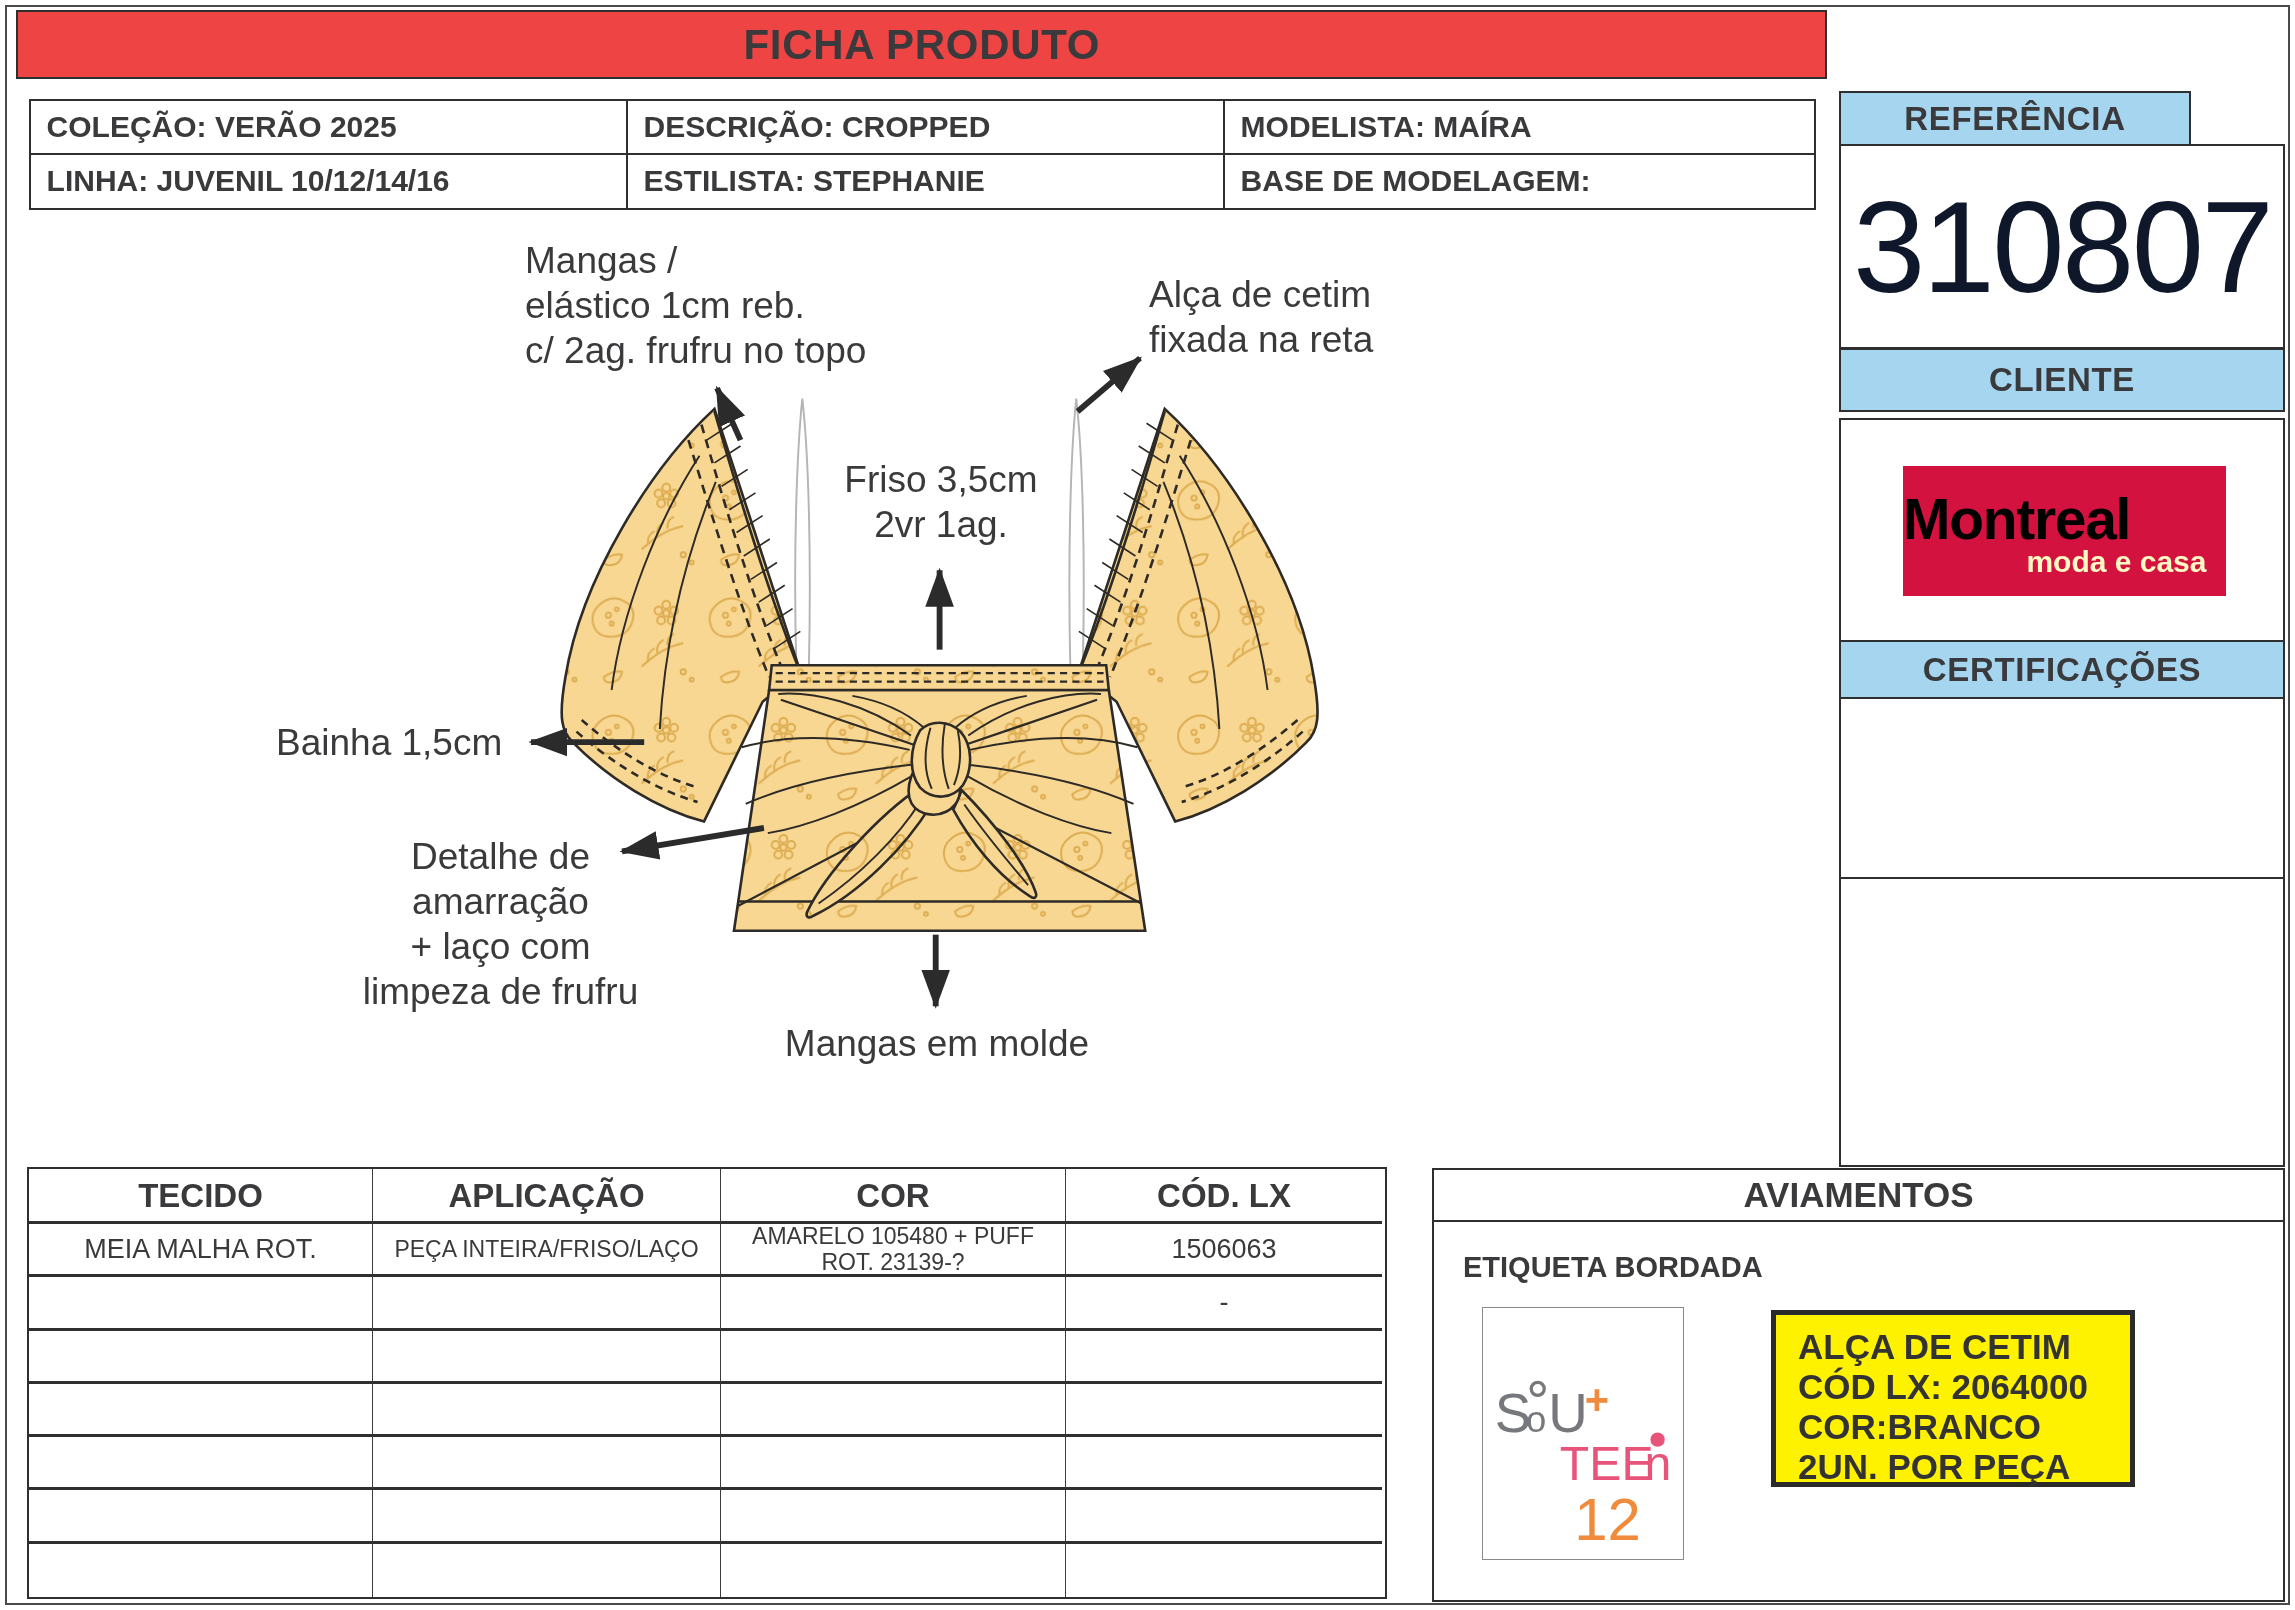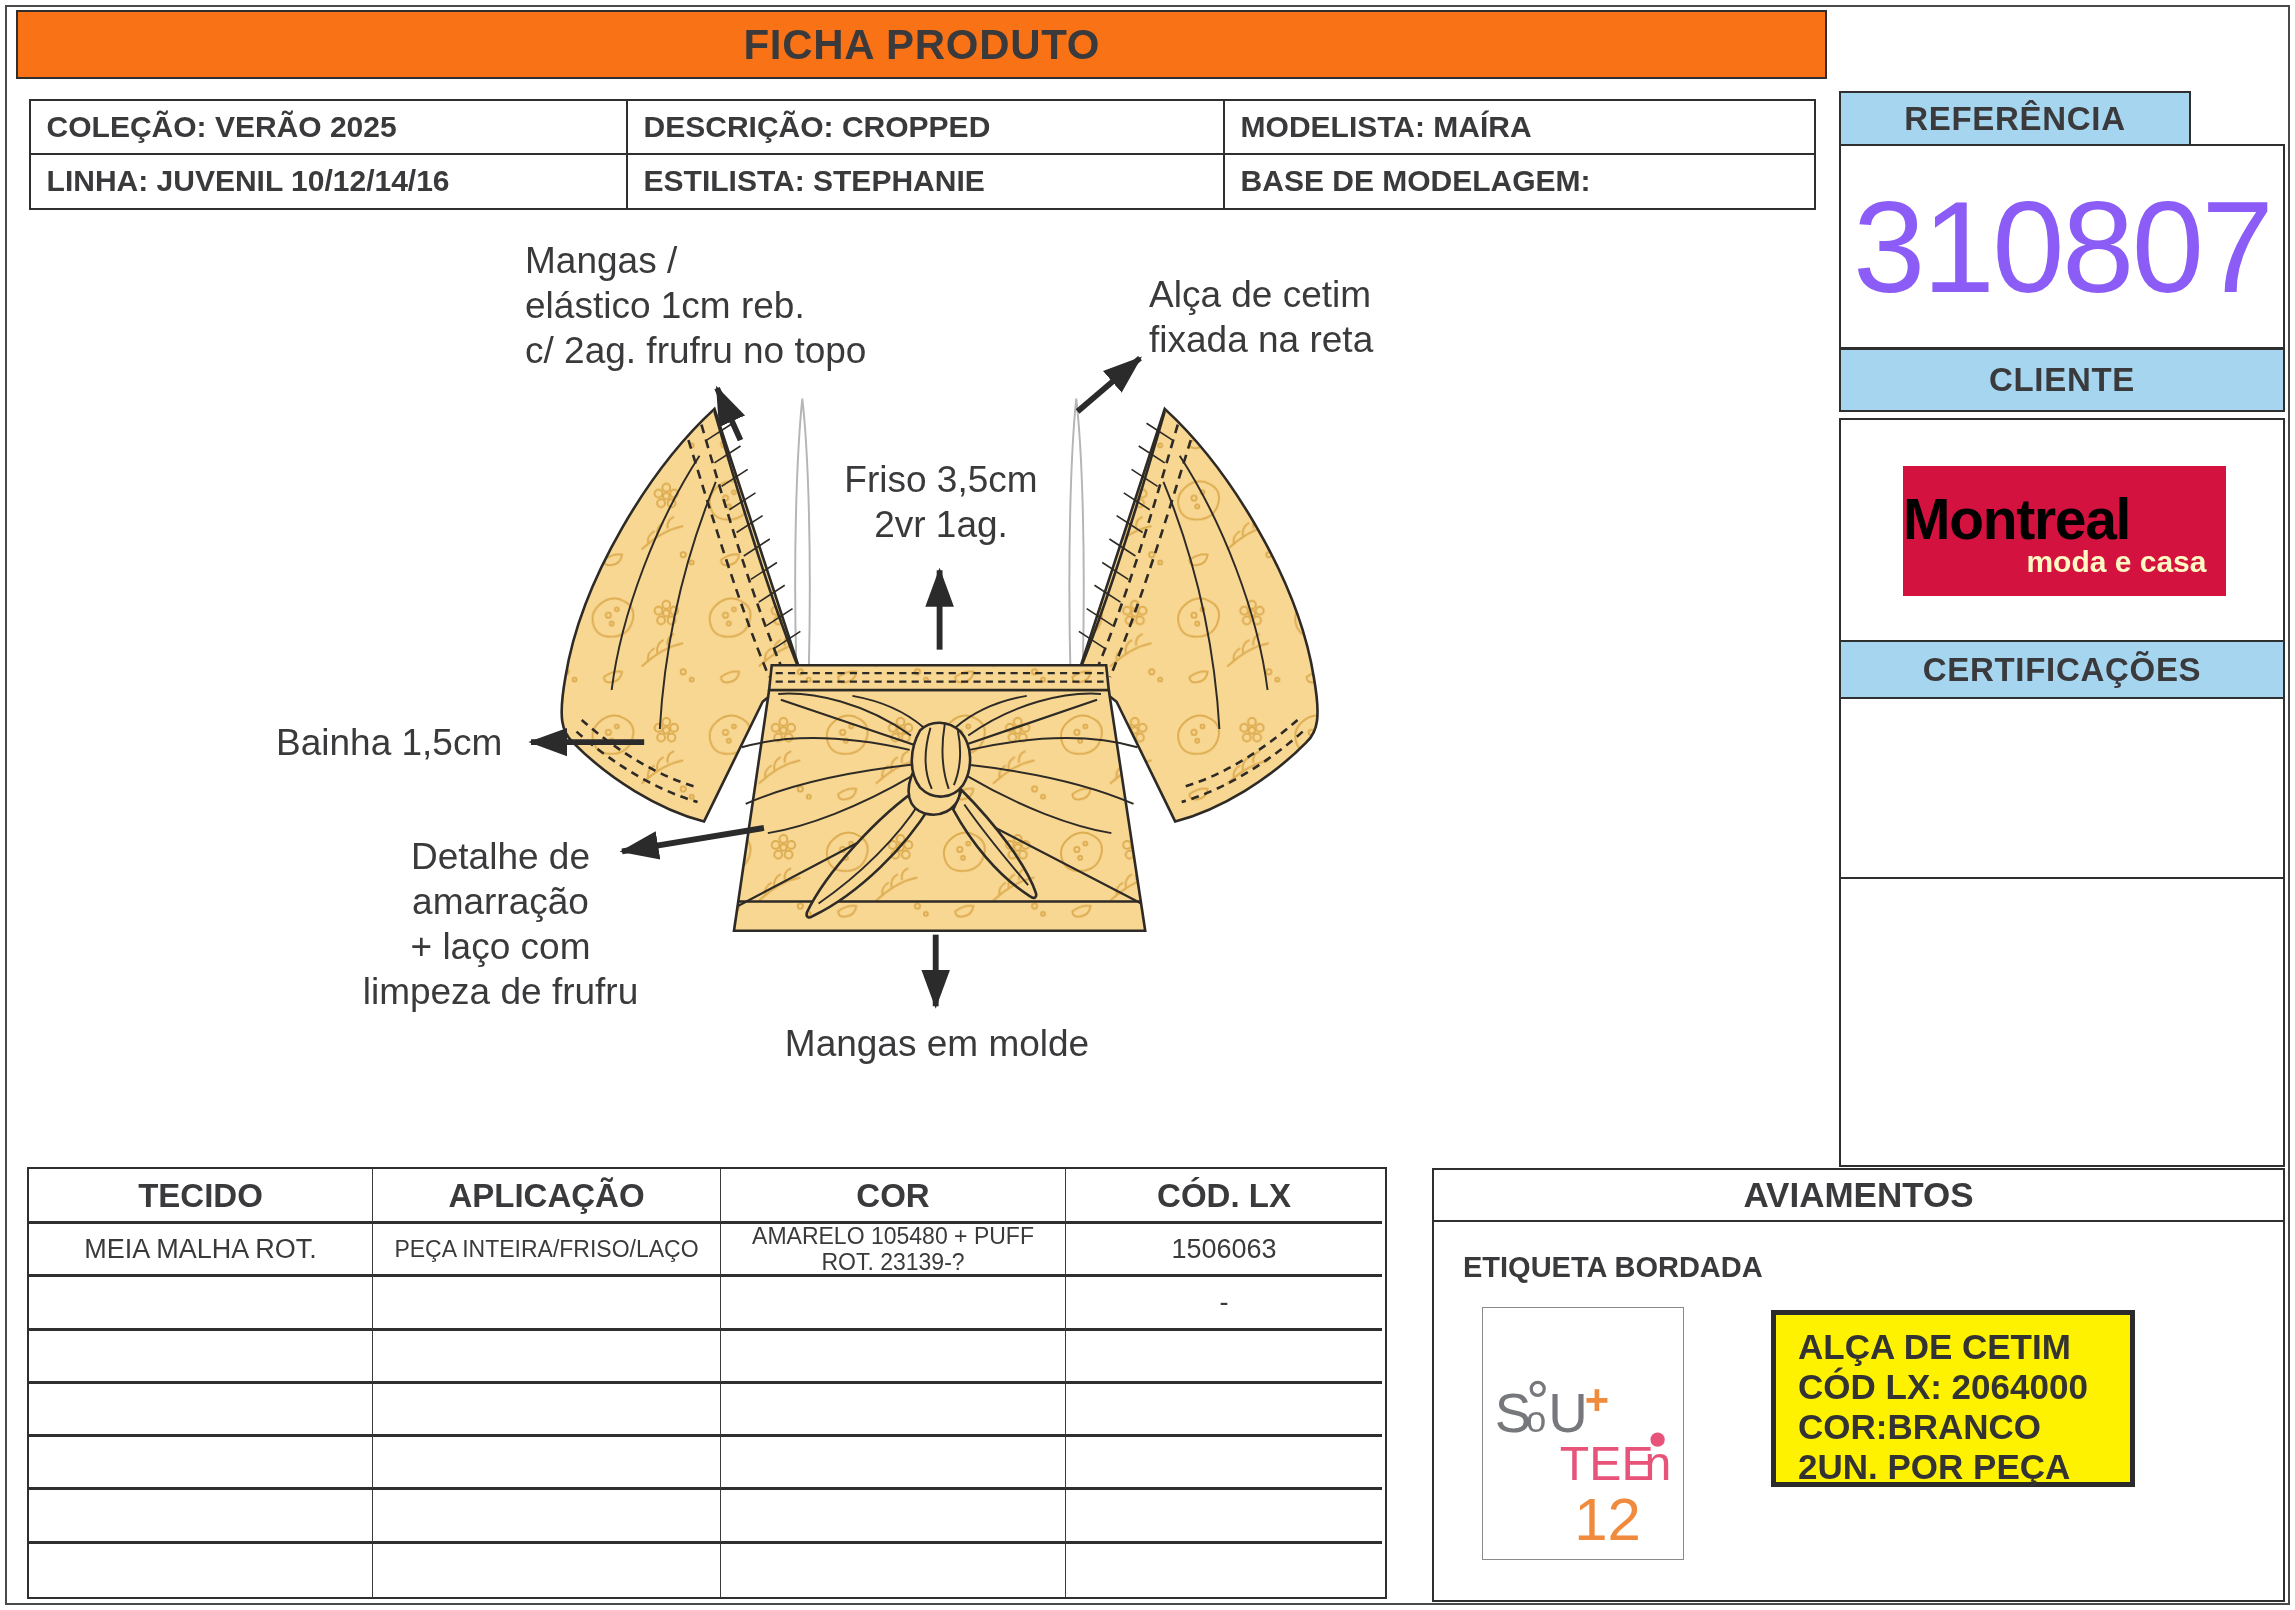--- a/index.html
+++ b/index.html
@@ -4,21 +4,21 @@
 <style>
   html,body{margin:0;padding:0;background:#ffffff;}
   #sheet{
     position:relative;width:2295px;height:1611px;background:#ffffff;
     font-family:"Liberation Sans", sans-serif;color:#3a3a3c;overflow:hidden;
   }
   .abs{position:absolute;box-sizing:border-box;}
   .page-border{left:5.2px;top:5.2px;width:2285px;height:1600px;border:2px solid #4a4a4a;}
   
   .title-bar{
-    left:16.3px;top:10.4px;width:1811px;height:69px;background:#f97316;
+    left:16.3px;top:10.4px;width:1811px;height:69px;background:#ef4444;
     border:2.6px solid #2f2f2f;display:flex;align-items:center;justify-content:center;
     font-size:42px;font-weight:bold;letter-spacing:0.7px;
   }
   
   .info-table{
     left:29px;top:99px;width:1787px;height:111px;border:2.6px solid #2f2f2f;background:#fff;
     display:grid;grid-template-columns:597px 597px 590px;grid-template-rows:1fr 1fr;
   }
   .info-cell{
     border-right:2px solid #2f2f2f;border-bottom:2px solid #2f2f2f;
@@ -28,21 +28,21 @@
   .info-cell.last-col{border-right:none;}
   .info-cell.last-row{border-bottom:none;}
   
   .band{
     background:#A6D5EF;border:2px solid #2f2f2f;display:flex;align-items:center;justify-content:center;
     font-weight:bold;font-size:33px;letter-spacing:0.7px;
   }
   .rbox{background:#fff;border:2px solid #2f2f2f;}
   .ref-number{
     display:flex;align-items:center;justify-content:center;
-    font-size:130px;letter-spacing:-2.6px;color:#8b5cf6;
+    font-size:130px;letter-spacing:-2.6px;color:#0f172a;
   }
   .montreal{
     left:1903px;top:466px;width:323px;height:130px;background:#D41240;
     display:flex;flex-direction:column;justify-content:center;
   }
   .montreal .m1{color:#000000;font-size:57px;font-weight:bold;text-align:left;line-height:60px;margin-top:3.9px;letter-spacing:-1.3px;}
   .montreal .m2{color:#fef9c3;font-size:30px;font-weight:bold;text-align:right;padding-right:19.5px;line-height:31px;margin-top:-2.6px;}
   
   .ann{position:absolute;font-size:37px;line-height:45px;color:#3a3a3c;white-space:nowrap;}
   .ann.center{text-align:center;white-space:normal;}

